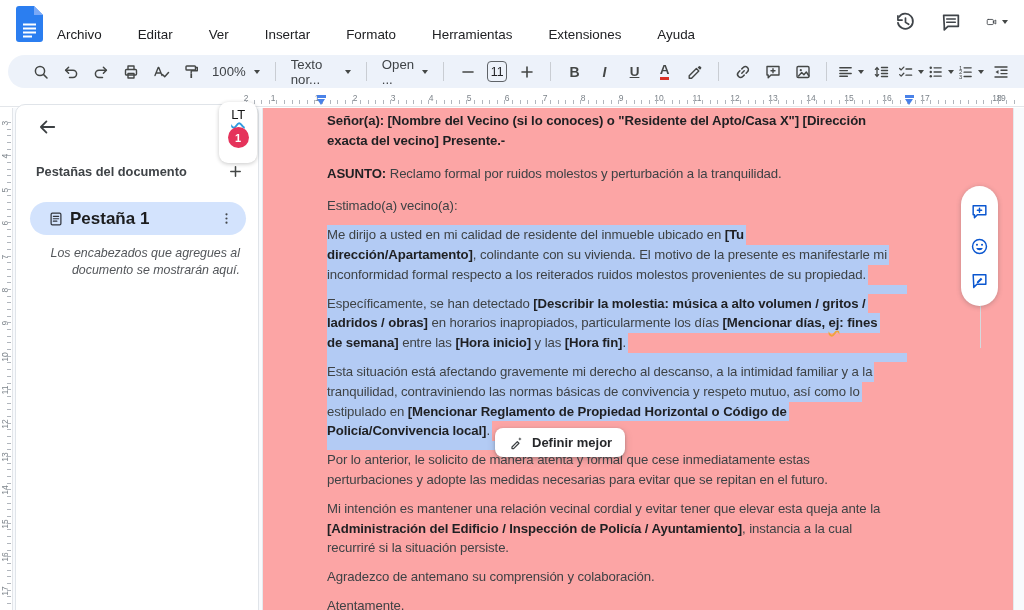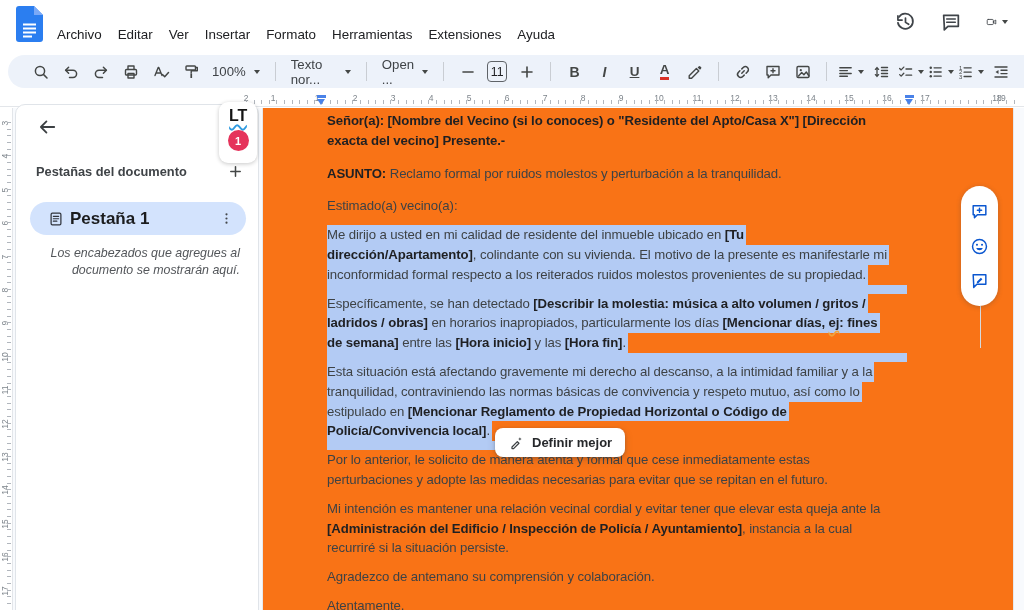--- a/index.html
+++ b/index.html
@@ -6,21 +6,21 @@
   html,body { width:1024px; height:610px; overflow:hidden; }
   body { position:relative; background:#fff; font-family:"Liberation Sans","DejaVu Sans",sans-serif; }
 
   
   .header { position:absolute; left:0; top:0; width:100%; height:48px; background:#fff; }
   .logo { position:absolute; left:16px; top:6px; width:27px; height:36px; cursor:pointer; }
   .title-row { position:absolute; left:57px; top:6px; display:flex; align-items:center; gap:15px; }
   .doc-title { font-size:16.5px; color:#1f1f1f; letter-spacing:.1px; }
   .hicon { display:inline-flex; width:18px; height:18px; color:#454a4e; align-items:center; justify-content:center; cursor:pointer; }
   .hicon svg { width:100%; height:100%; }
-  .menubar { position:absolute; left:57px; top:27px; display:flex; gap:16px; }
+  .menubar { position:absolute; left:57px; top:27px; display:flex; gap:36px; }
   .menu-item { font-size:13.4px; color:#202124; cursor:pointer; }
   .header-right { position:absolute; right:16px; top:11px; display:flex; align-items:center; gap:24px; }
   .hicon.big { width:22px; height:22px; color:#3f4449; }
   .camwrap { width:auto; gap:5px; }
   .camwrap i { display:inline-flex; width:22px; height:22px; }
   .caret { display:inline-block; width:0; height:0; border-left:3.5px solid transparent; border-right:3.5px solid transparent; border-top:4px solid #444746; }
 
   
   .toolbar { position:absolute; left:8px; right:-20px; top:55px; height:33px; background:#edf2fa;
              border-radius:17px; display:flex; align-items:center; padding-left:19px; gap:3px; }
@@ -45,21 +45,21 @@
   .marker::before { content:""; position:absolute; top:-1px; left:0; width:9px; height:2.5px; background:#4a82e8; }
   .marker::after { content:""; position:absolute; top:3px; left:0; border-left:4.5px solid transparent;
                    border-right:4.5px solid transparent; border-top:6.5px solid #4a82e8; }
   .vruler { position:absolute; left:0; top:108px; bottom:0; width:13px; background:#fff; border-right:1px solid #e3e6ea; z-index:2; }
   .vruler::after { content:""; position:absolute; top:14px; bottom:0; right:1px; width:4px;
                    background:repeating-linear-gradient(to bottom,#b1b6bd 0 1px,transparent 1px 6.68px); }
   .vnum { position:absolute; left:-1px; font-size:8.5px; color:#7d848b; transform:rotate(-90deg); width:12px; text-align:center; }
 
   
   .canvas { position:absolute; left:13px; top:108px; right:0; bottom:0; background:#f8fafd; }
-  .page { position:absolute; left:249px; top:0; width:752px; bottom:0; background:#f97316;
+  .page { position:absolute; left:249px; top:0; width:752px; bottom:0; background:#fca5a5;
           border-left:1px solid #e6e9ed; border-right:1px solid #e6e9ed; }
   .doc { position:absolute; left:64px; top:3px; width:580px; font-size:13.2px; line-height:19.8px;
          letter-spacing:-0.1px; color:#3e4245; cursor:text; }
   .doc-line { white-space:pre; height:19.8px; }
   .doc-line.hl { background:#b3cbf4; width:max-content; padding-right:2px; }
   .seg-b { font-weight:700; color:#1f2023; }
   .seg-u { text-decoration:underline wavy #f0a33c 1.5px; text-underline-offset:3px;margin-top:24px; }
   .doc-blank { height:9px; }
   .doc-blank.tall { height:13px; }
   .doc-blank.hl-full { background:#b3cbf4; }
@@ -86,21 +86,21 @@
   .tab-label { font-size:17px; font-weight:600; color:#1b1c1e; margin-left:6px; }
   .tab-dots { margin-left:auto; display:inline-flex; width:15px; height:15px; color:#44474a; cursor:pointer; }
   .tab-dots svg, .tab-pill .dicon svg { width:100%; height:100%; }
   .sb-hint { position:absolute; left:16px; top:140px; width:208px; font-style:italic; font-size:12.4px;
              line-height:16.8px; color:#53565a;text-align:right; }
 
   
   .lt-widget { position:absolute; left:219px; top:102px; width:38px; height:61px; background:#fff; border-radius:9px;
                box-shadow:0 1px 4px rgba(0,0,0,.22); z-index:6; display:flex; flex-direction:column; align-items:center;
                padding-top:5px; cursor:pointer; }
-  .lt-logo { font-size:16px; font-weight:700; color:#141414; letter-spacing:-.3px;
+  .lt-logo { font-size:13px; font-weight:400; color:#141414; letter-spacing:-.3px;
              text-decoration:underline wavy #2f9be0 1.5px; text-underline-offset:3px;text-align:center; }
   .lt-badge { margin-top:5px; width:21px; height:21px; border-radius:50%; background:#e5335b; color:#fff;
               font-size:11px; font-weight:700; display:flex; align-items:center; justify-content:center; }
 
   
   .side-pill { position:absolute; left:961px; top:186px; width:37px; height:120px; background:#fff; border-radius:19px;
                box-shadow:0 1px 5px rgba(60,64,67,.3); z-index:5; display:flex; flex-direction:column;
                align-items:center; justify-content:space-evenly; }
   .sp-icon { display:inline-flex; width:19px; height:19px; color:#0b57d0; cursor:pointer; }
   .sp-icon svg { width:100%; height:100%; }

